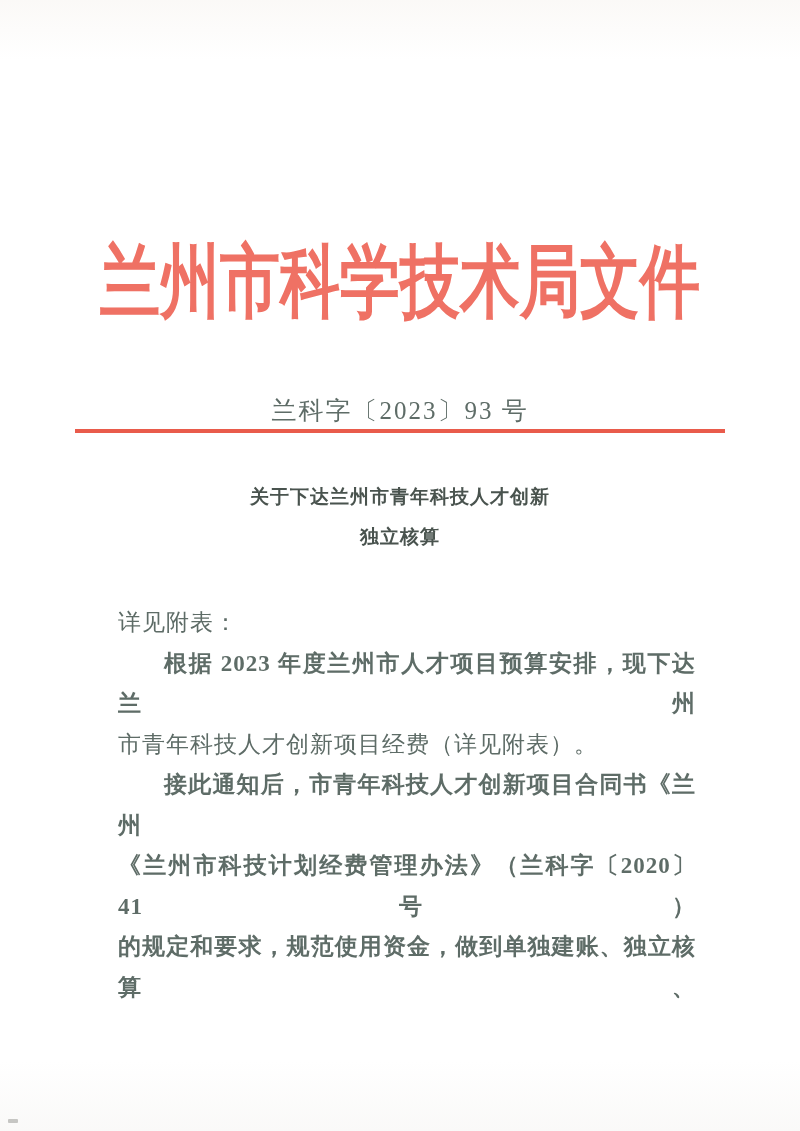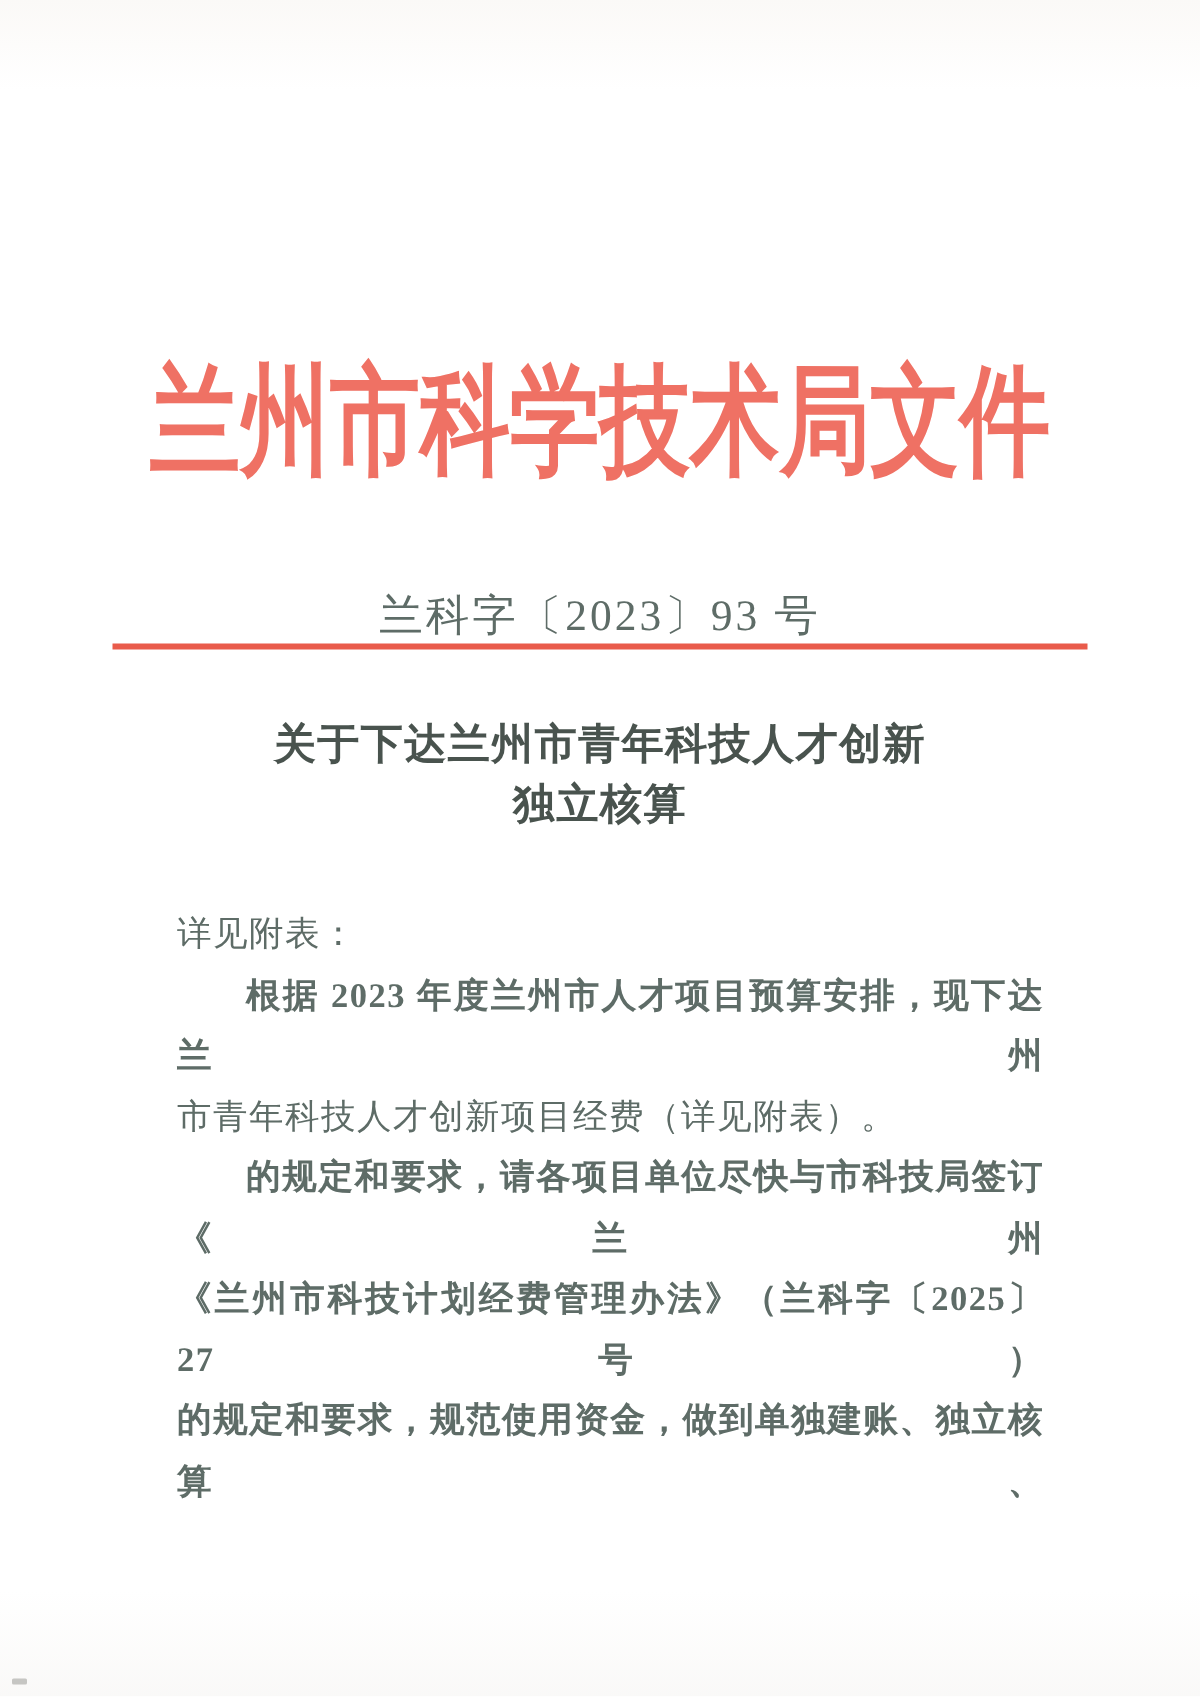--- a/index.html
+++ b/index.html
@@ -59,21 +59,21 @@
     letter-spacing: 0px;
   }
 
   
   .doc-number {
     position: absolute;
     top: 396px;
     left: 0;
     width: 100%;
     text-align: center;
-    font-size: 29px;
+    font-size: 25px;
     line-height: 30px;
     letter-spacing: 2px;
     color: #5e6c67;
   }
 
   
   .red-rule {
     position: absolute;
     top: 429px;
     left: 75px;
@@ -82,21 +82,21 @@
     background: #e95b4b;
   }
 
   
   .doc-title {
     position: absolute;
     top: 477px;
     left: 0;
     width: 100%;
     text-align: center;
-    font-size: 28px;
+    font-size: 19px;
     line-height: 40px;
     font-weight: bold;
     letter-spacing: 1px;
     color: #49534e;
   }
 
   
   .doc-body {
     position: absolute;
     top: 603px;
@@ -139,19 +139,19 @@
 
   <div class="doc-title">
     <div>关于下达兰州市青年科技人才创新</div>
     <div>独立核算</div>
   </div>
 
   <div class="doc-body">
     <div class="body-line">详见附表：</div>
     <div class="body-line indent fill">根据 2023 年度兰州市人才项目预算安排，现下达兰州</div>
     <div class="body-line">市青年科技人才创新项目经费（详见附表）。</div>
-    <div class="body-line indent fill">的规定和要求，请各项目单位尽快与市科技局签订《兰州</div>
-    <div class="body-line fill">《兰州市科技计划经费管理办法》（兰科字〔2025〕27 号）</div>
+    <div class="body-line indent fill">接此通知后，市青年科技人才创新项目合同书《兰州</div>
+    <div class="body-line fill">《兰州市科技计划经费管理办法》（兰科字〔2020〕41 号）</div>
     <div class="body-line fill">的规定和要求，规范使用资金，做到单独建账、独立核算、</div>
 
   </div>
 
 </div>
 
 </body></html>

